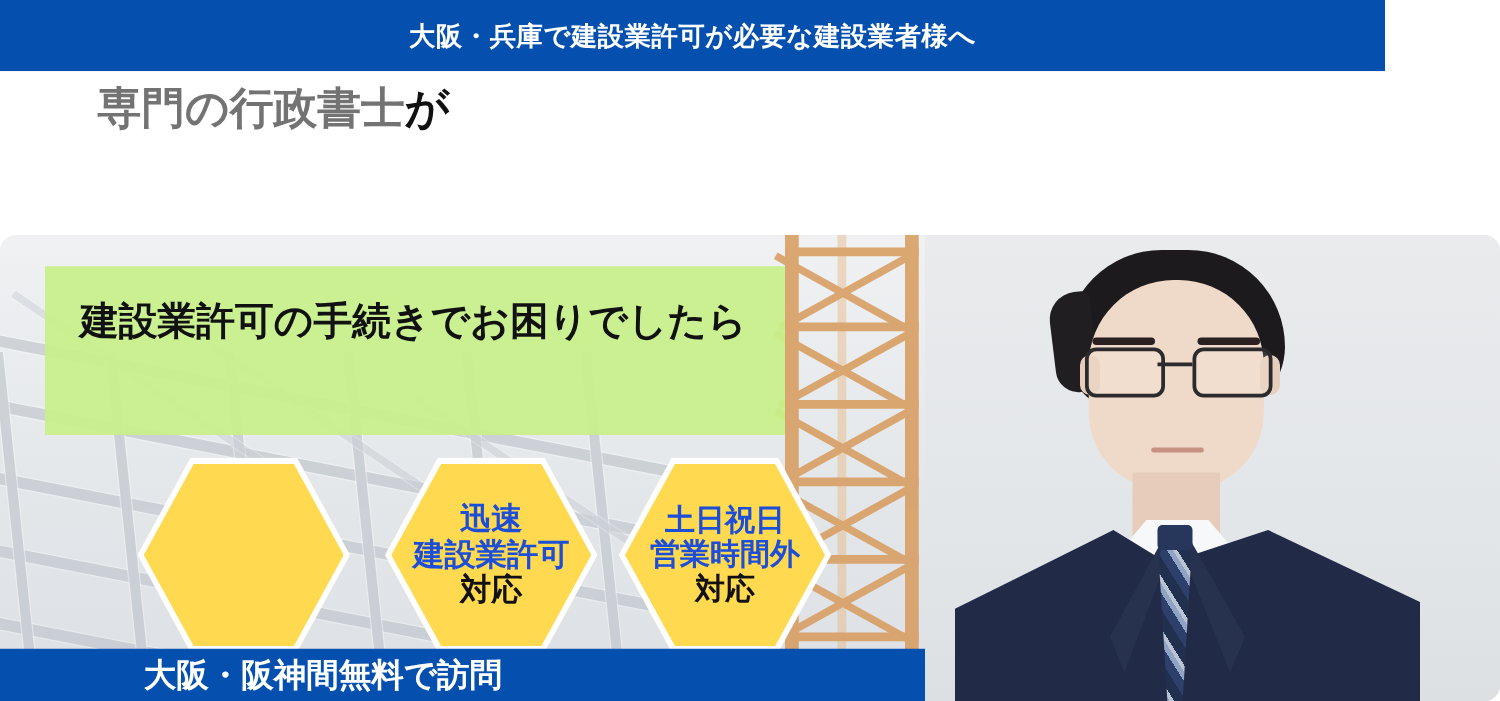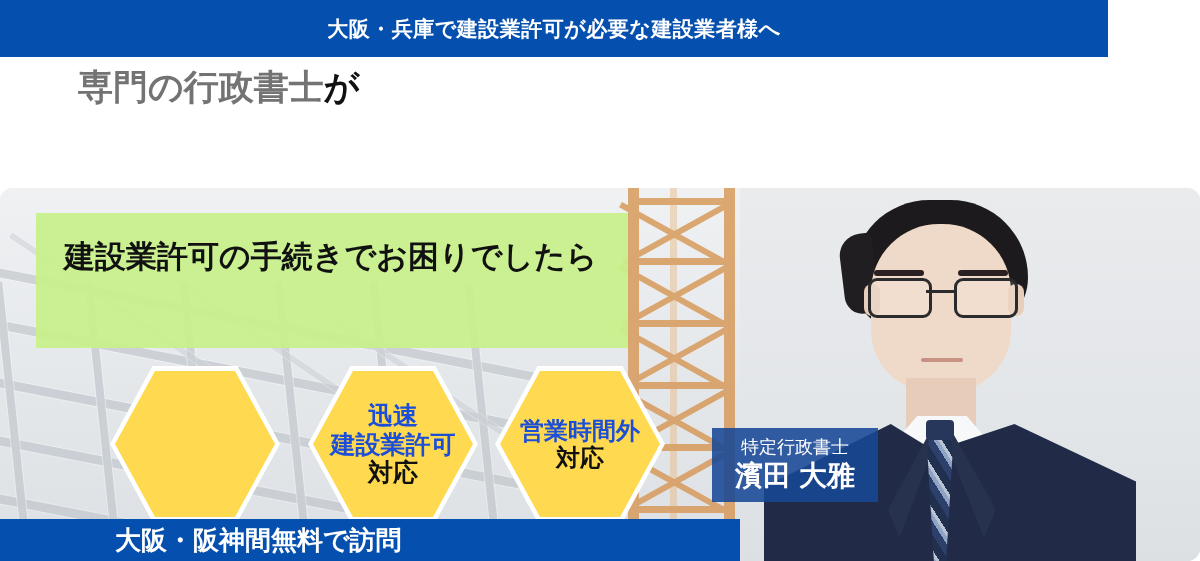--- a/index.html
+++ b/index.html
@@ -270,28 +270,25 @@
       <span class="hex-txt">
         <span class="r">迅速</span>
         <span class="r">建設業許可</span>
         <span class="b">対応</span>
       </span>
     </div>
 
     <div class="hex" id="hex3">
       <span class="hex-in"></span>
       <span class="hex-txt">
+        <span class="r">土日祝日</span>
         <span class="r">営業時間外</span>
         <span class="b">対応</span>
       </span>
     </div>
   </div>
 
-  <div class="nameplate">
-    <span class="np-role">特定行政書士</span>
-    <span class="np-name">濱田 大雅</span>
-  </div>
 
   <div class="bottombar">
     <span class="bottombar-text">大阪・阪神間無料で訪問</span>
   </div>
 
 </div>
 
 </body></html>

